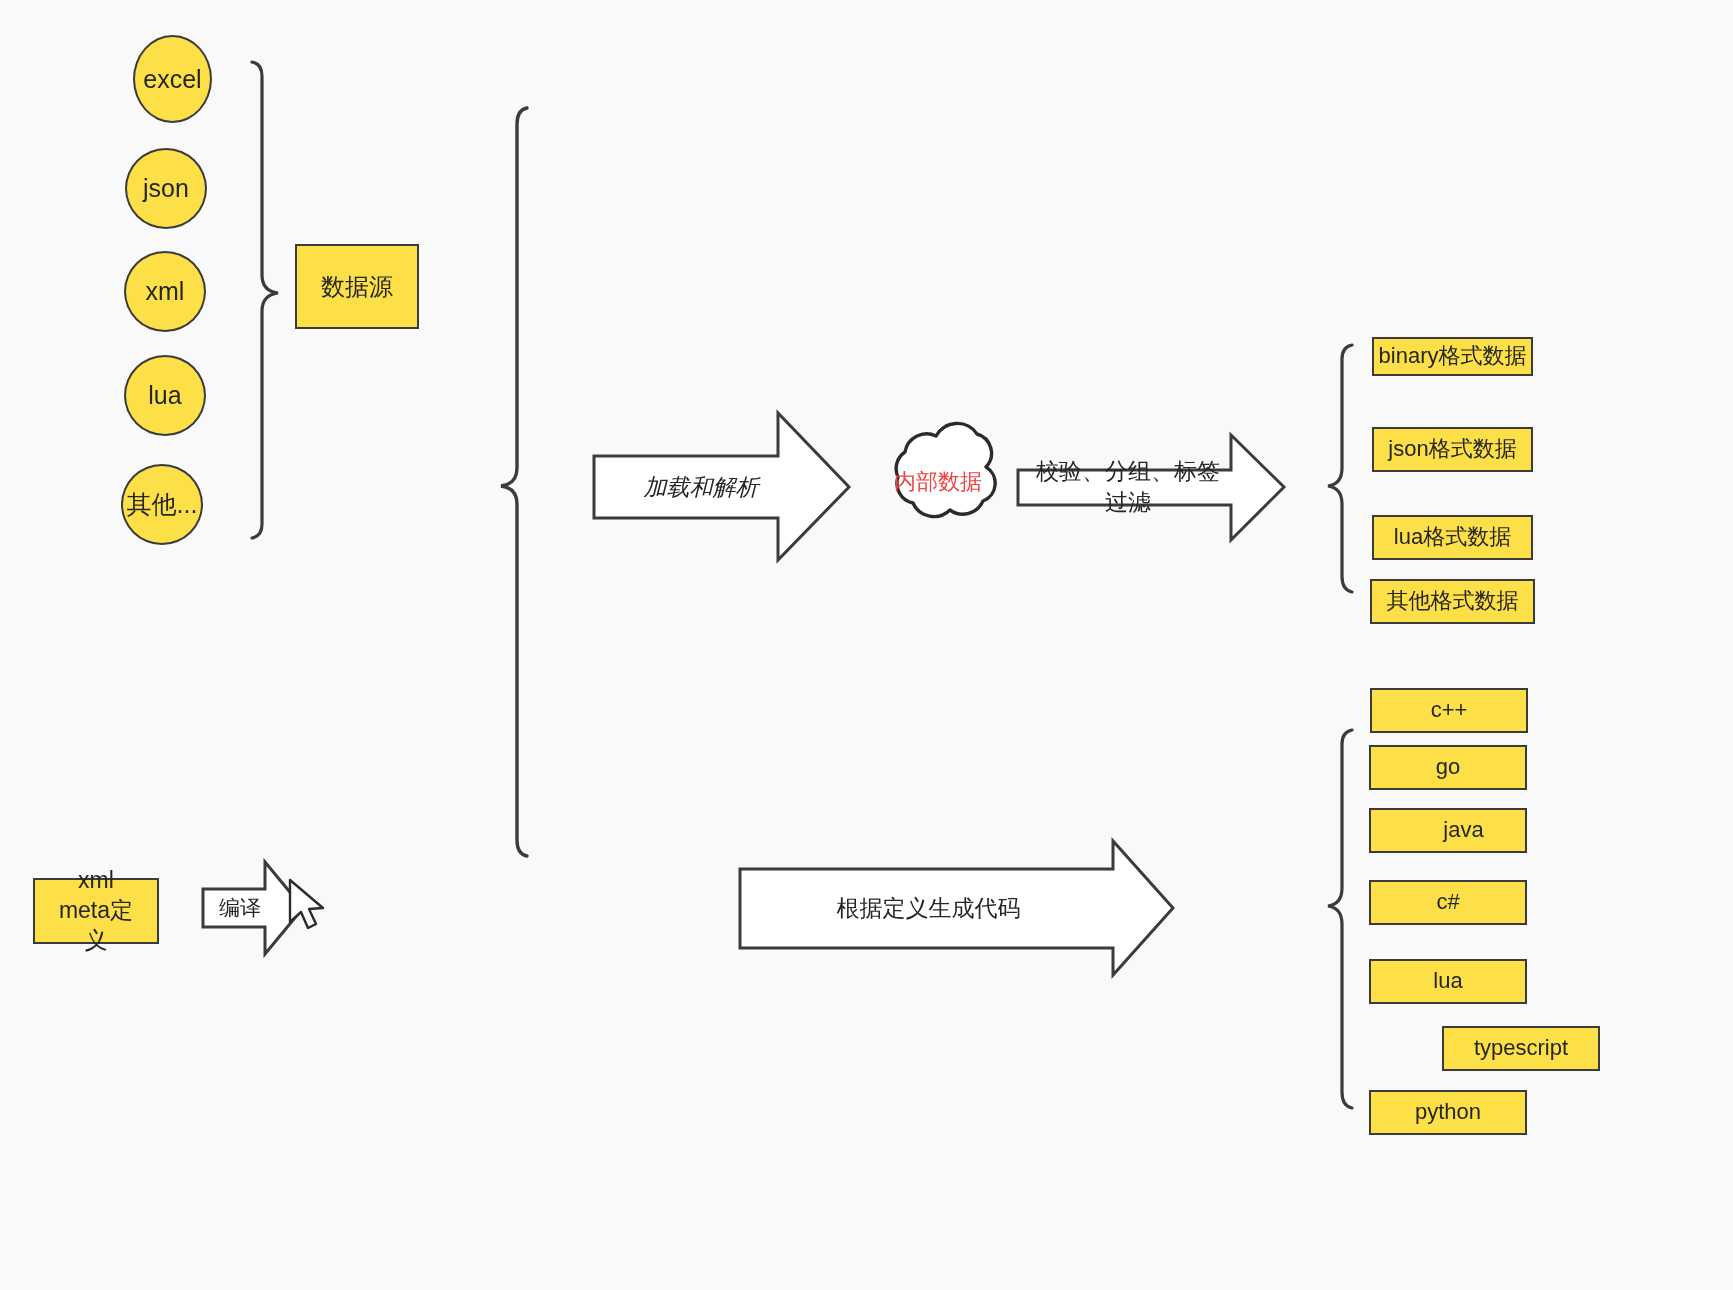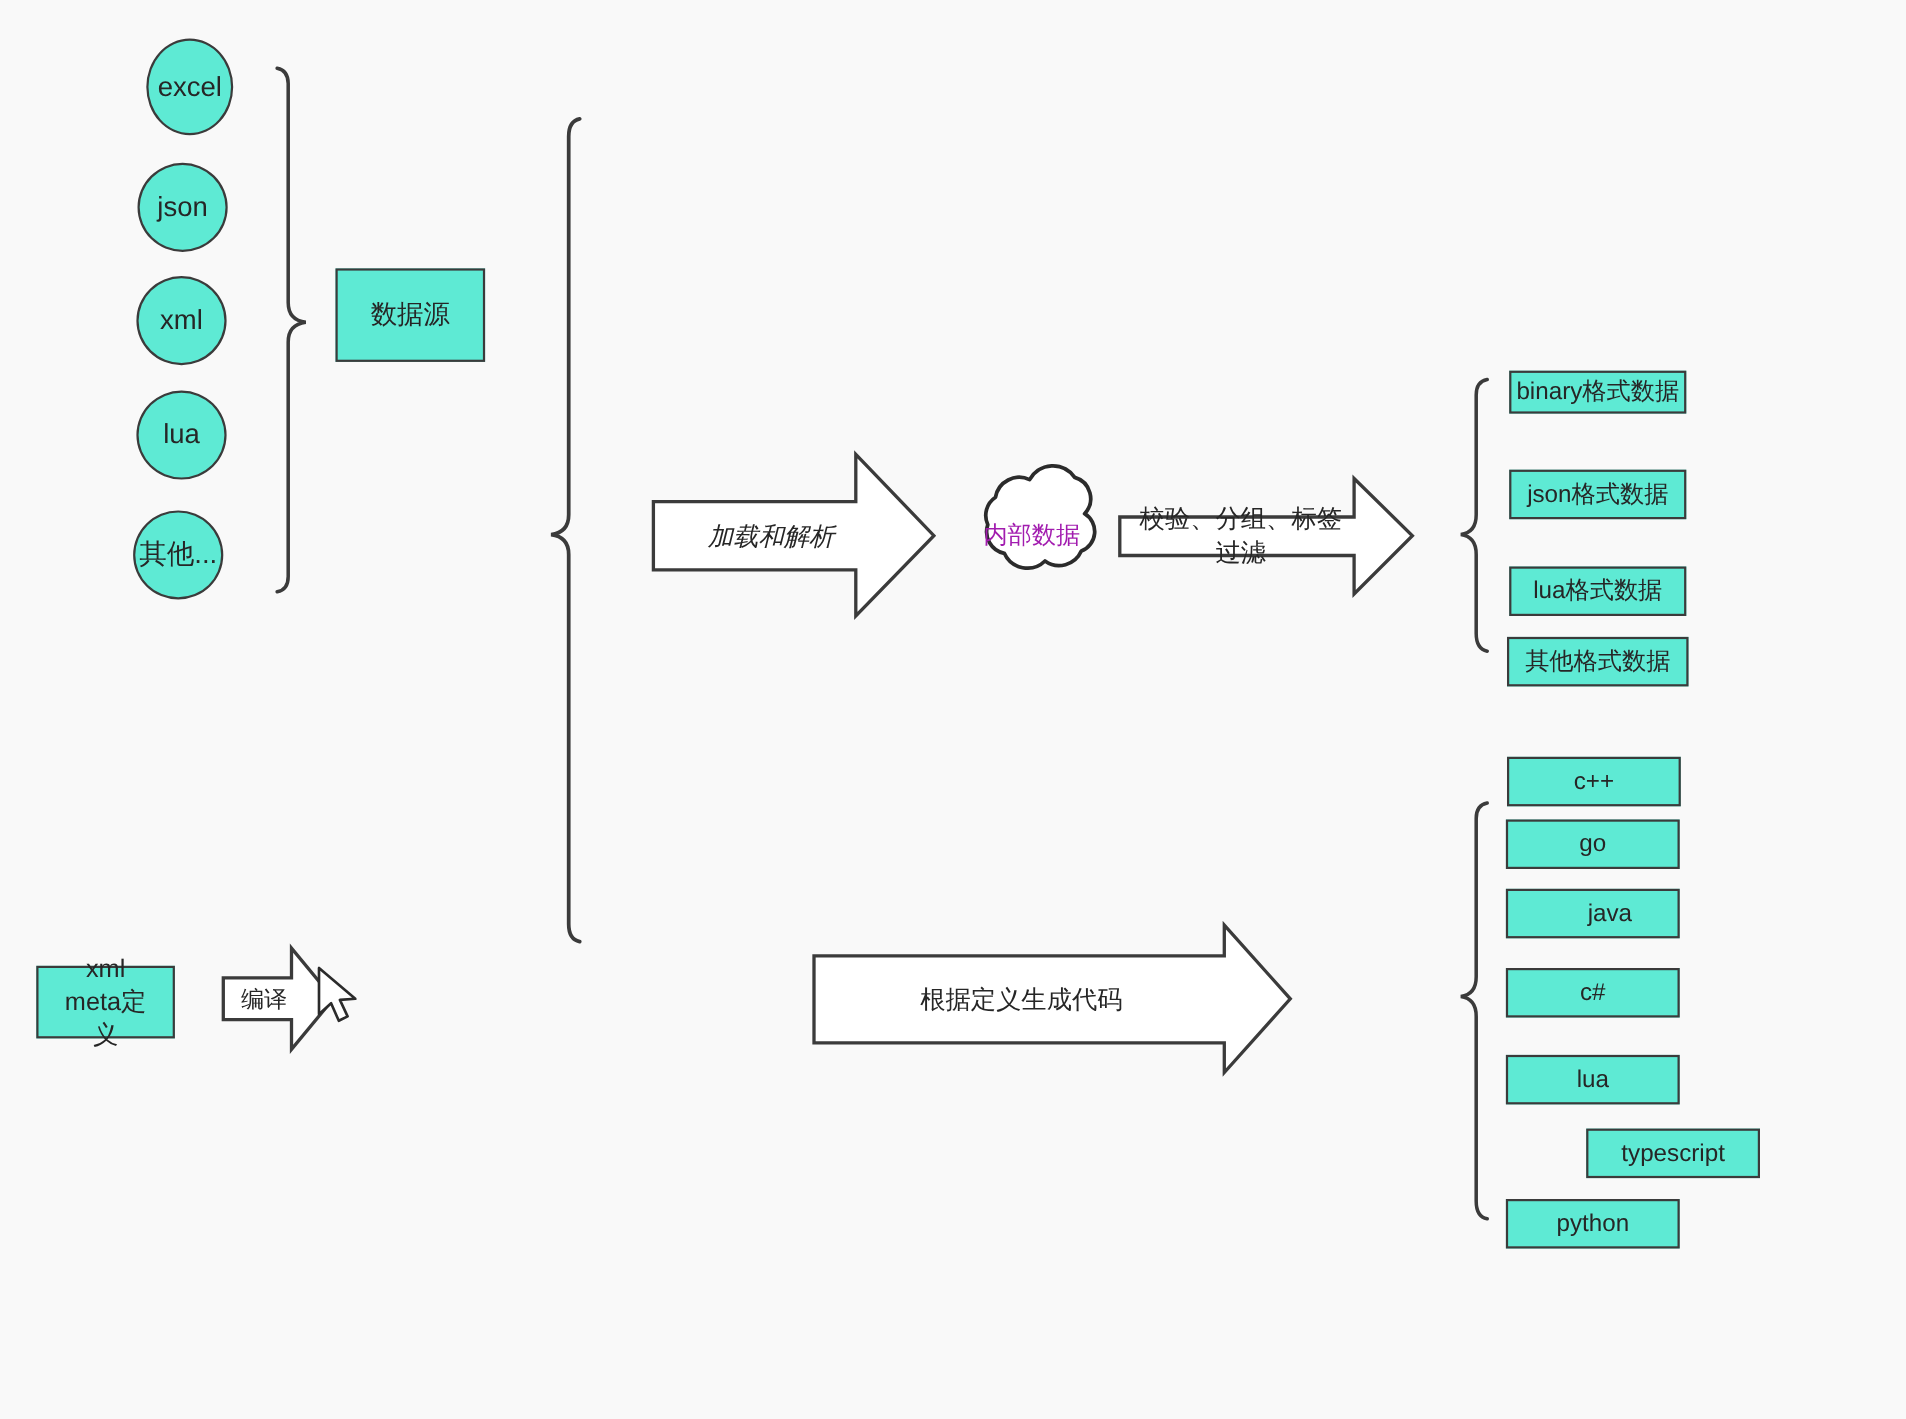--- a/index.html
+++ b/index.html
@@ -5,29 +5,29 @@
   html,body{margin:0;padding:0;}
   body{
     width:1733px;height:1290px;
     background:#f9f9f9;
     font-family:"Liberation Sans","DejaVu Sans",sans-serif;
     color:#262626;
     position:relative;
     overflow:hidden;
   }
   #canvas{position:absolute;left:0;top:0;width:1733px;height:1290px;}
-  .node{position:absolute;box-sizing:border-box;display:flex;align-items:center;justify-content:center;text-align:center;background:#5eead4;border:2.5px solid #3b3b3b;line-height:1.3;}
+  .node{position:absolute;box-sizing:border-box;display:flex;align-items:center;justify-content:center;text-align:center;background:#fde047;border:2.5px solid #3b3b3b;line-height:1.3;}
   .circle{border-radius:50%;font-size:25px;}
   .rect{font-size:24px;}
   .rounded{border-radius:12px;font-size:25px;}
   .obox{font-size:22px;}
   .lbox{font-size:22px;}
   .svg-layer{position:absolute;left:0;top:0;width:1733px;height:1290px;pointer-events:none;}
   .arrow-label{position:absolute;display:flex;align-items:center;justify-content:center;font-size:23px;color:#262626;text-align:center;pointer-events:none;}
-  .cloud-label{position:absolute;display:flex;align-items:center;justify-content:center;font-size:22px;color:#a21caf;}
+  .cloud-label{position:absolute;display:flex;align-items:flex-start;justify-content:center;font-size:22px;color:#ef4444;}
 </style>
 </head>
 <body>
 
 <div id="canvas">
 
   <svg class="svg-layer" viewBox="0 0 1733 1290">
 
     <path d="M252 62 q10 2 10 14 L262 275 q0 16 16 18 q-16 2 -16 18 L262 524 q0 12 -10 14" fill="none" stroke="#3b3b3b" stroke-width="3.2" stroke-linecap="round"></path>
 
@@ -59,21 +59,21 @@
   <div class="node circle" style="left:124px;top:251px;width:82px;height:81px;">
     <span>xml</span>
   </div>
   <div class="node circle" style="left:124px;top:355px;width:82px;height:81px;">
     <span>lua</span>
   </div>
   <div class="node circle" style="left:121px;top:464px;width:82px;height:81px;">
     <span>其他...</span>
   </div>
 
-  <div class="node rect" style="left:295px;top:244px;width:136px;height:85px;margin-left:10px;">
+  <div class="node rect" style="left:295px;top:244px;width:124px;height:85px;">
     <span>数据源</span>
   </div>
 
   <div class="arrow-label" style="left:616px;top:467px;width:170px;height:40px;font-style:italic;">
     <span>加载和解析</span>
   </div>
 
   <div class="cloud-label" style="left:888px;top:467px;width:100px;height:40px;">
     <span>内部数据</span>
   </div>

